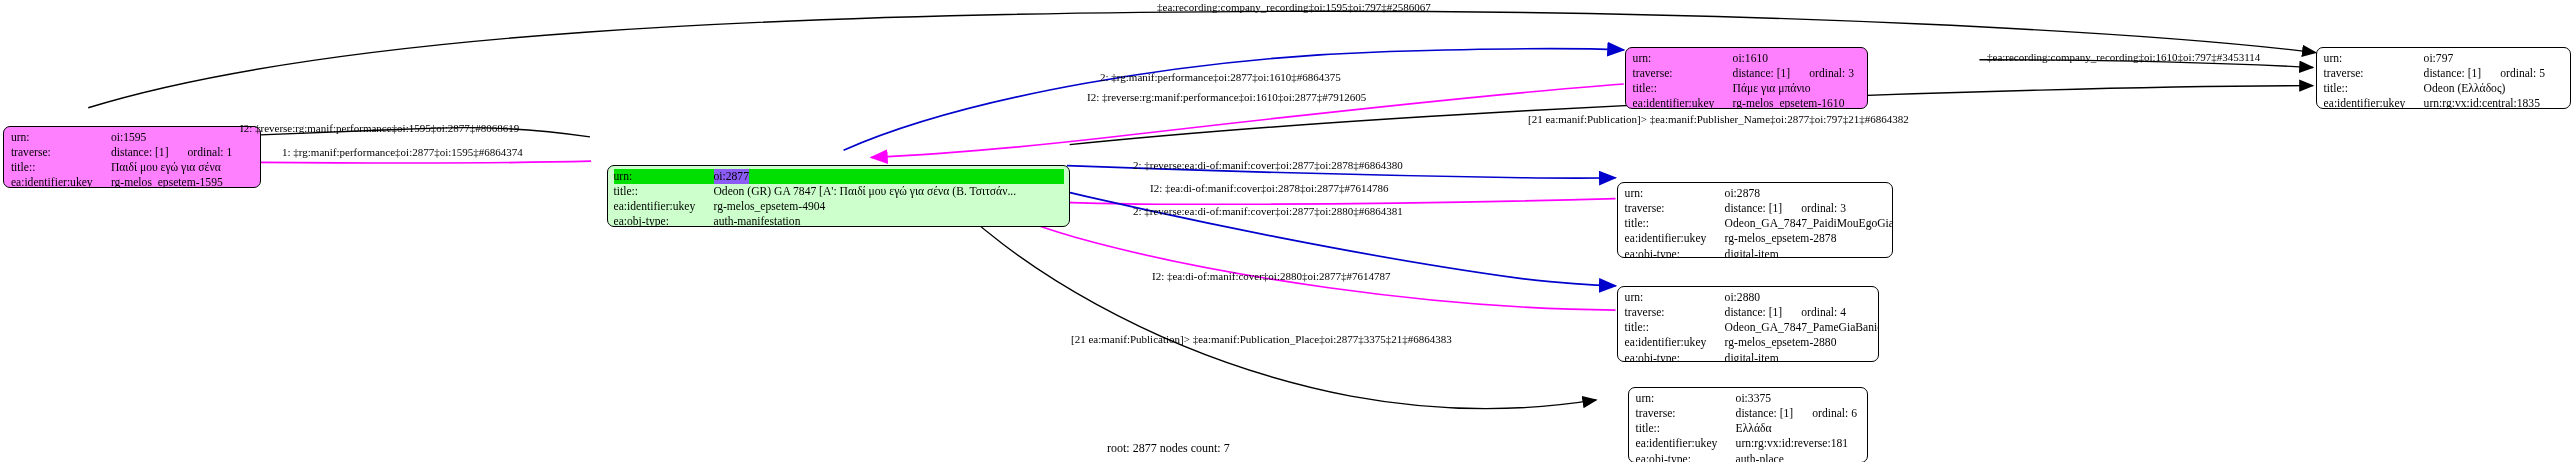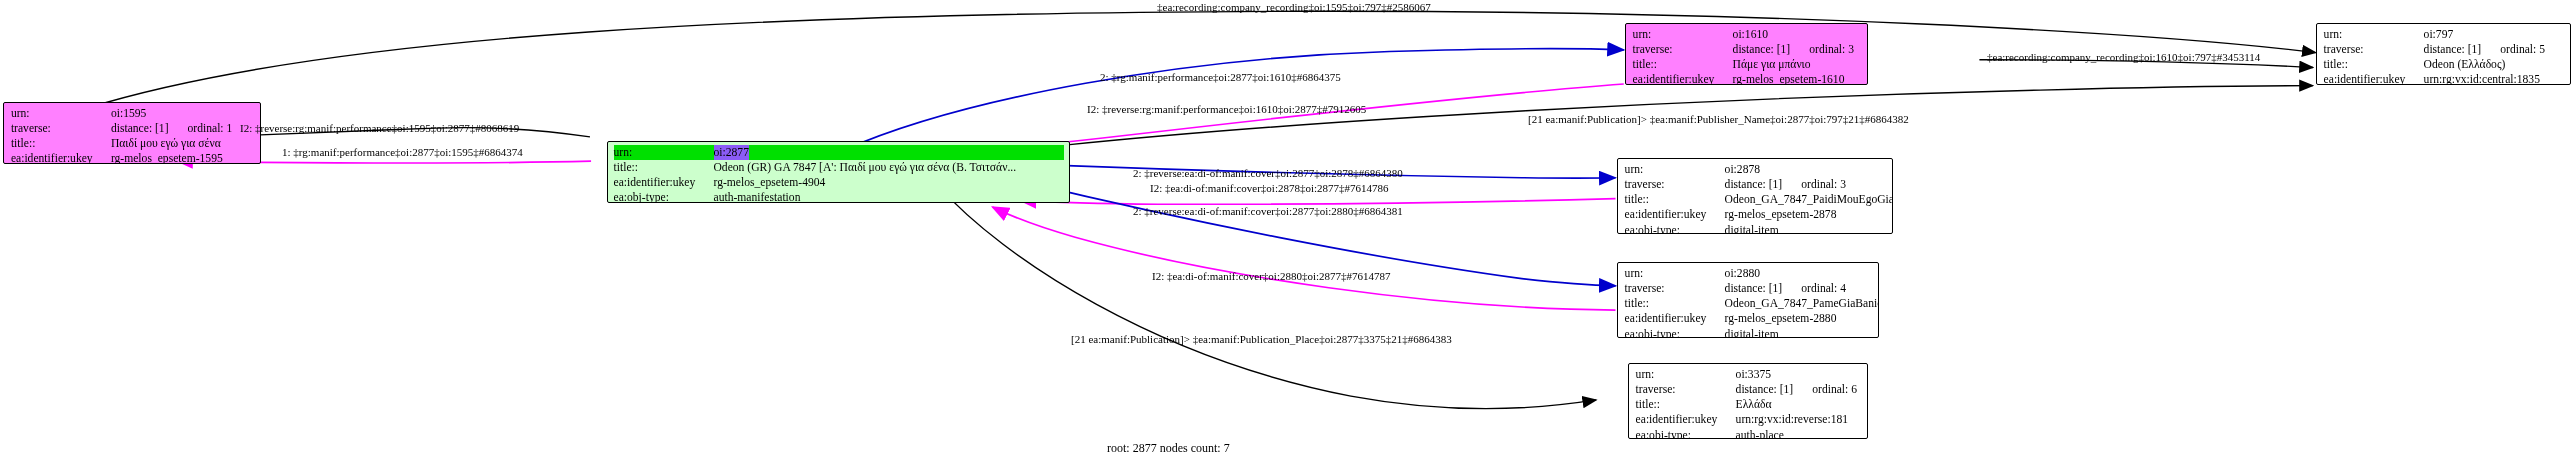--- a/index.html
+++ b/index.html
@@ -20,24 +20,25 @@
     left: 0;
     top: 0;
     width: 2576px;
     height: 463px;
     pointer-events: none;
   }
   .node {
     position: absolute;
     box-sizing: border-box;
     border: 1.1px solid #000000;
-    border-radius: 2px;
+    border-radius: 7px;
     background: #ffffff;
     padding: 3.3px 5.5px 3.3px 6.6px;
     overflow: hidden;
+    margin-top: 24px;
   }
   .node.magenta { background: #ff80ff; }
   .node.greenish { background: #ccffcc; }
   .node.plain { background: #ffffff; }
 
   .row {
     display: flex;
     align-items: baseline;
     white-space: nowrap;
     line-height: 1.30;
@@ -267,31 +268,31 @@
     <div class="row">
       <span class="k">ea:obj-type:</span>
       <span class="v">auth-place</span>
     </div>
   </div>
 
   <div class="edge-label" style="left:1137px; top:1.1px;margin-left:20px;">‡ea:recording:company_recording‡oi:1595‡oi:797‡#2586067</div>
 
   <div class="edge-label" style="left:1100px; top:47px;margin-top:24px;">2: ‡rg:manif:performance‡oi:2877‡oi:1610‡#6864375</div>
 
-  <div class="edge-label" style="left:1087px; top:91px;margin-top:12px;">I2: ‡reverse:rg:manif:performance‡oi:1610‡oi:2877‡#7912605</div>
+  <div class="edge-label" style="left:1087px; top:91px;">I2: ‡reverse:rg:manif:performance‡oi:1610‡oi:2877‡#7912605</div>
 
   <div class="edge-label" style="left:1987px; top:51px;">‡ea:recording:company_recording‡oi:1610‡oi:797‡#3453114</div>
 
   <div class="edge-label" style="left:1528px; top:113px;">[21 ea:manif:Publication]&gt; ‡ea:manif:Publisher_Name‡oi:2877‡oi:797‡21‡#6864382</div>
 
   <div class="edge-label" style="left:240px; top:122px;">I2: ‡reverse:rg:manif:performance‡oi:1595‡oi:2877‡#8068619</div>
 
   <div class="edge-label" style="left:282px; top:146px;">1: ‡rg:manif:performance‡oi:2877‡oi:1595‡#6864374</div>
 
-  <div class="edge-label" style="left:1133px; top:159px;margin-top:8px;">2: ‡reverse:ea:di-of:manif:cover‡oi:2877‡oi:2878‡#6864380</div>
+  <div class="edge-label" style="left:1133px; top:159px;">2: ‡reverse:ea:di-of:manif:cover‡oi:2877‡oi:2878‡#6864380</div>
 
   <div class="edge-label" style="left:1150px; top:182px;">I2: ‡ea:di-of:manif:cover‡oi:2878‡oi:2877‡#7614786</div>
 
   <div class="edge-label" style="left:1133px; top:205px;">2: ‡reverse:ea:di-of:manif:cover‡oi:2877‡oi:2880‡#6864381</div>
 
   <div class="edge-label" style="left:1152px; top:270px;">I2: ‡ea:di-of:manif:cover‡oi:2880‡oi:2877‡#7614787</div>
 
   <div class="edge-label" style="left:1071px; top:333px;">[21 ea:manif:Publication]&gt; ‡ea:manif:Publication_Place‡oi:2877‡3375‡21‡#6864383</div>
 
   <div class="footer-label" style="left:1107px; top:441px;">root: 2877 nodes count: 7</div>

